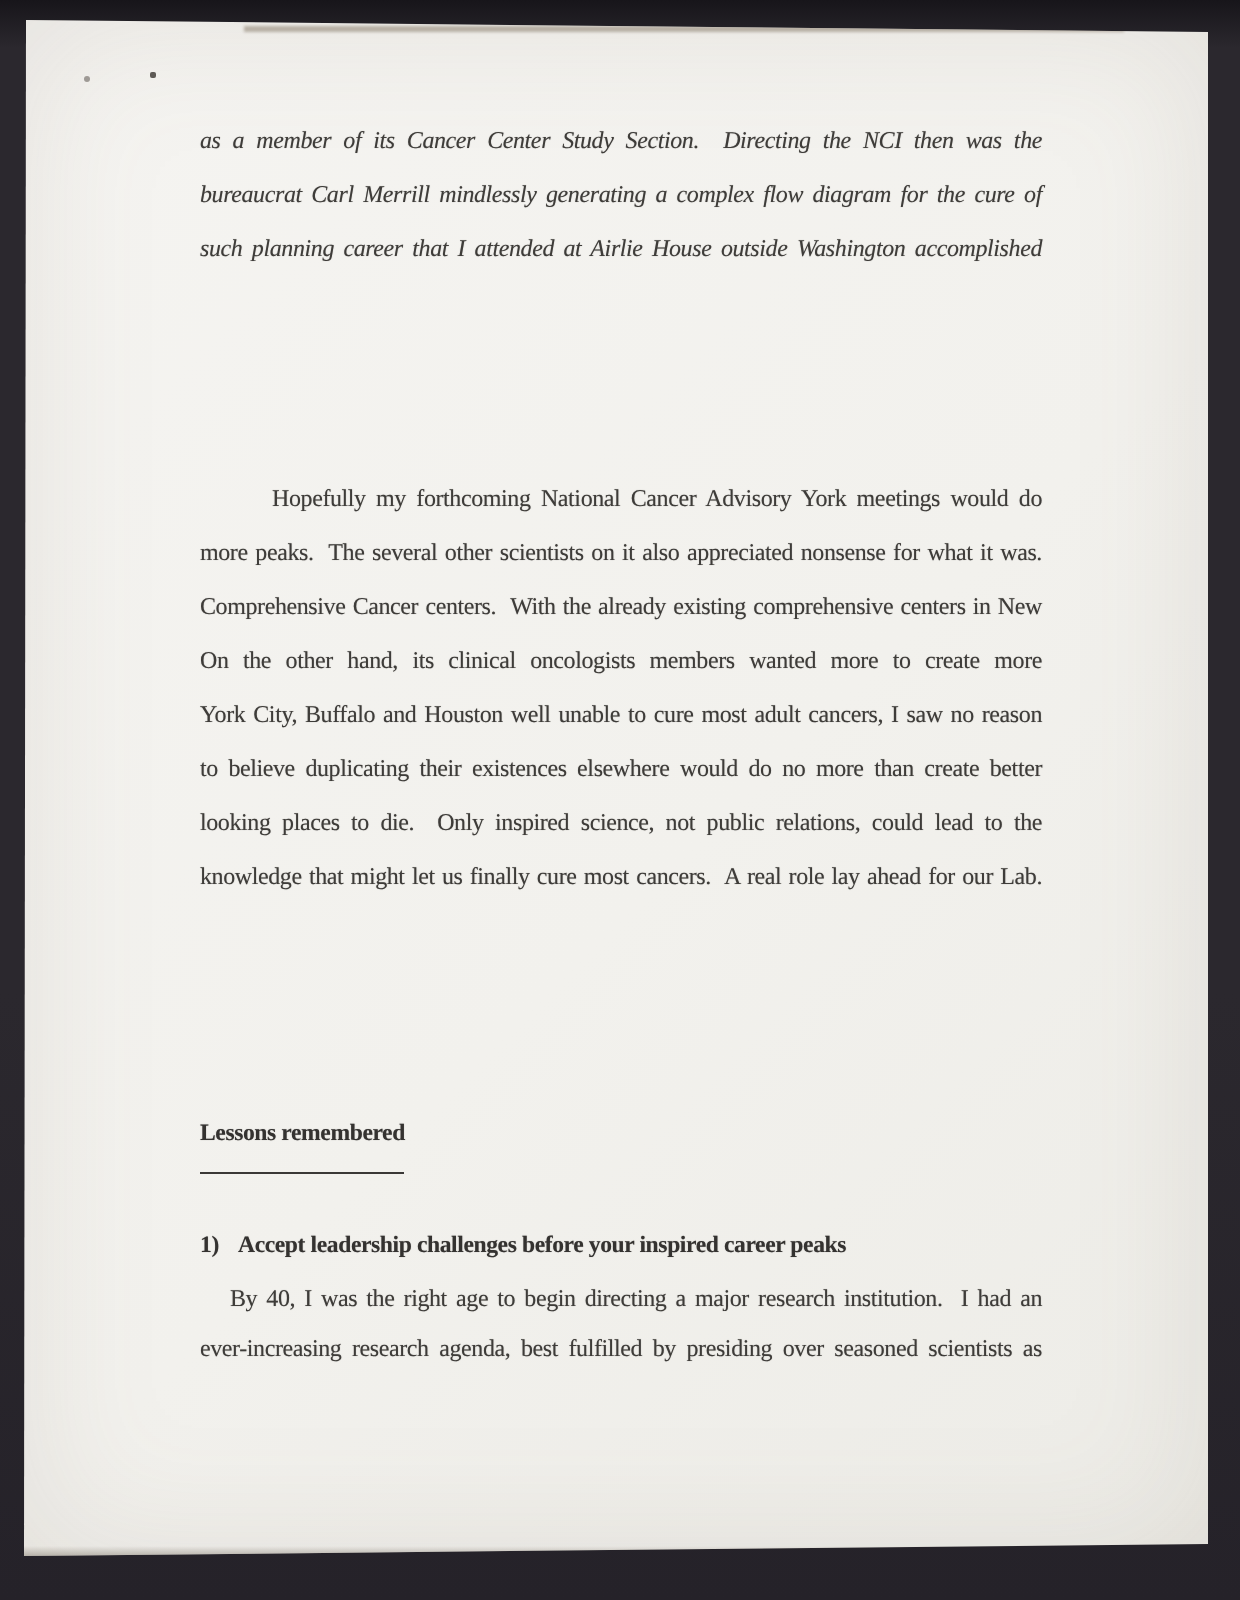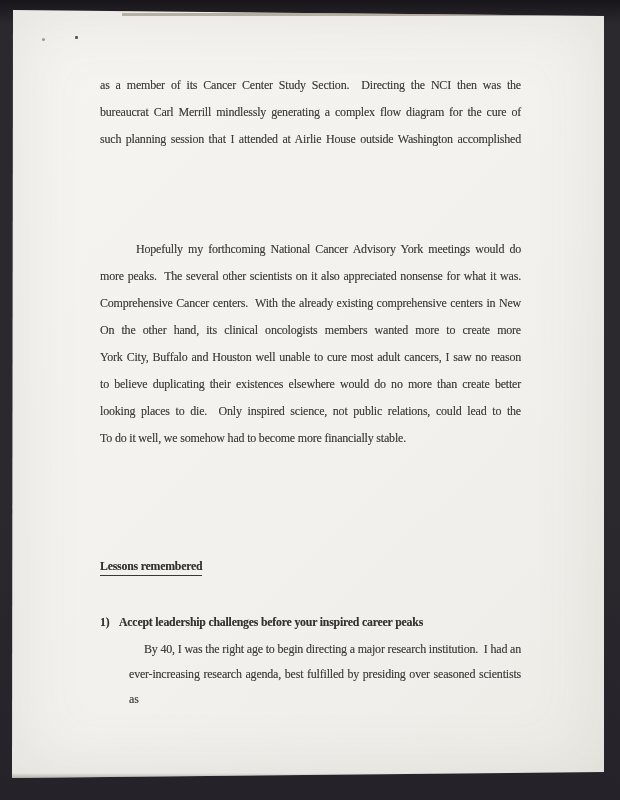--- a/index.html
+++ b/index.html
@@ -51,61 +51,60 @@
 
   .textcol {
     position: absolute;
     left: 88px;
     width: 421px;
     color: #3e3c39;
     font-size: 12px;
     letter-spacing: -0.2px;
     text-shadow: 0 0 0.5px rgba(62,60,57,0.45);
   }
-  .para-1 { top: 62px; }
+  .para-1 { top: 47px; font-style: italic; }
   .para-2 { top: 226px; }
   .line {
     height: 27px;
     line-height: 27px;
     text-align: justify;
     text-align-last: justify;
     white-space: pre-wrap;
     overflow: visible;
   }
   .line.last { text-align-last: left; }
   .line.indent-lg { padding-left: 36px; }
   .line.indent-sm { padding-left: 15px; }
 
   .section-heading { top: 548px; }
   .section-heading .hd {
     display: inline-block;
     font-weight: bold;
     font-size: 11.8px;
     color: #343230;
     border-bottom: 1.3px solid #3a3836;
-    padding-bottom: 1px;
+    padding-bottom: 12px;
     line-height: 16px;
   }
 
   .lesson-title { top: 603px; display: flex; }
   .lesson-title .marker,
   .lesson-title .title {
     font-weight: bold;
     font-size: 11.8px;
     color: #343230;
     line-height: 18px;
     letter-spacing: -0.2px;
   }
   .lesson-title .marker { width: 19px; flex: 0 0 auto; }
 
   .lesson-body { top: 627px; }
   .lesson-body .line {
     height: 25px;
     line-height: 25px;
-    margin-left: 29px;
   }
 
   .page-number {
     top: 719px;
     text-align: center;
     font-size: 10px;
     color: #6e6c68;
     letter-spacing: 0.3px;
     text-shadow: none;
     margin-top: 48px;
@@ -116,32 +115,32 @@
 
 <div class="page">
   <div class="edge-top"></div>
 
   <span class="speck speck-1"></span>
   <span class="speck speck-2"></span>
 
   <div class="textcol para-1">
     <div class="line">as a member of its Cancer Center Study Section.  Directing the NCI then was the</div>
     <div class="line">bureaucrat Carl Merrill mindlessly generating a complex flow diagram for the cure of</div>
-    <div class="line">such planning session that I attended at Airlie House outside Washington accomplished</div>
+    <div class="line">such planning career that I attended at Airlie House outside Washington accomplished</div>
   </div>
 
   <div class="textcol para-2">
     <div class="line indent-lg">Hopefully my forthcoming National Cancer Advisory York meetings would do</div>
     <div class="line">more peaks.  The several other scientists on it also appreciated nonsense for what it was.</div>
     <div class="line">Comprehensive Cancer centers.  With the already existing comprehensive centers in New</div>
     <div class="line">On the other hand, its clinical oncologists members wanted more to create more</div>
     <div class="line">York City, Buffalo and Houston well unable to cure most adult cancers, I saw no reason</div>
     <div class="line">to believe duplicating their existences elsewhere would do no more than create better</div>
     <div class="line">looking places to die.  Only inspired science, not public relations, could lead to the</div>
-    <div class="line last">To do it well, we somehow had to become more financially stable.</div>
+    <div class="line">knowledge that might let us finally cure most cancers.  A real role lay ahead for our Lab.</div>
   </div>
 
   <div class="textcol section-heading">
     <span class="hd">Lessons remembered</span>
   </div>
 
   <div class="textcol lesson-title">
     <span class="marker">1)</span>
     <span class="title">Accept leadership challenges before your inspired career peaks</span>
   </div>

